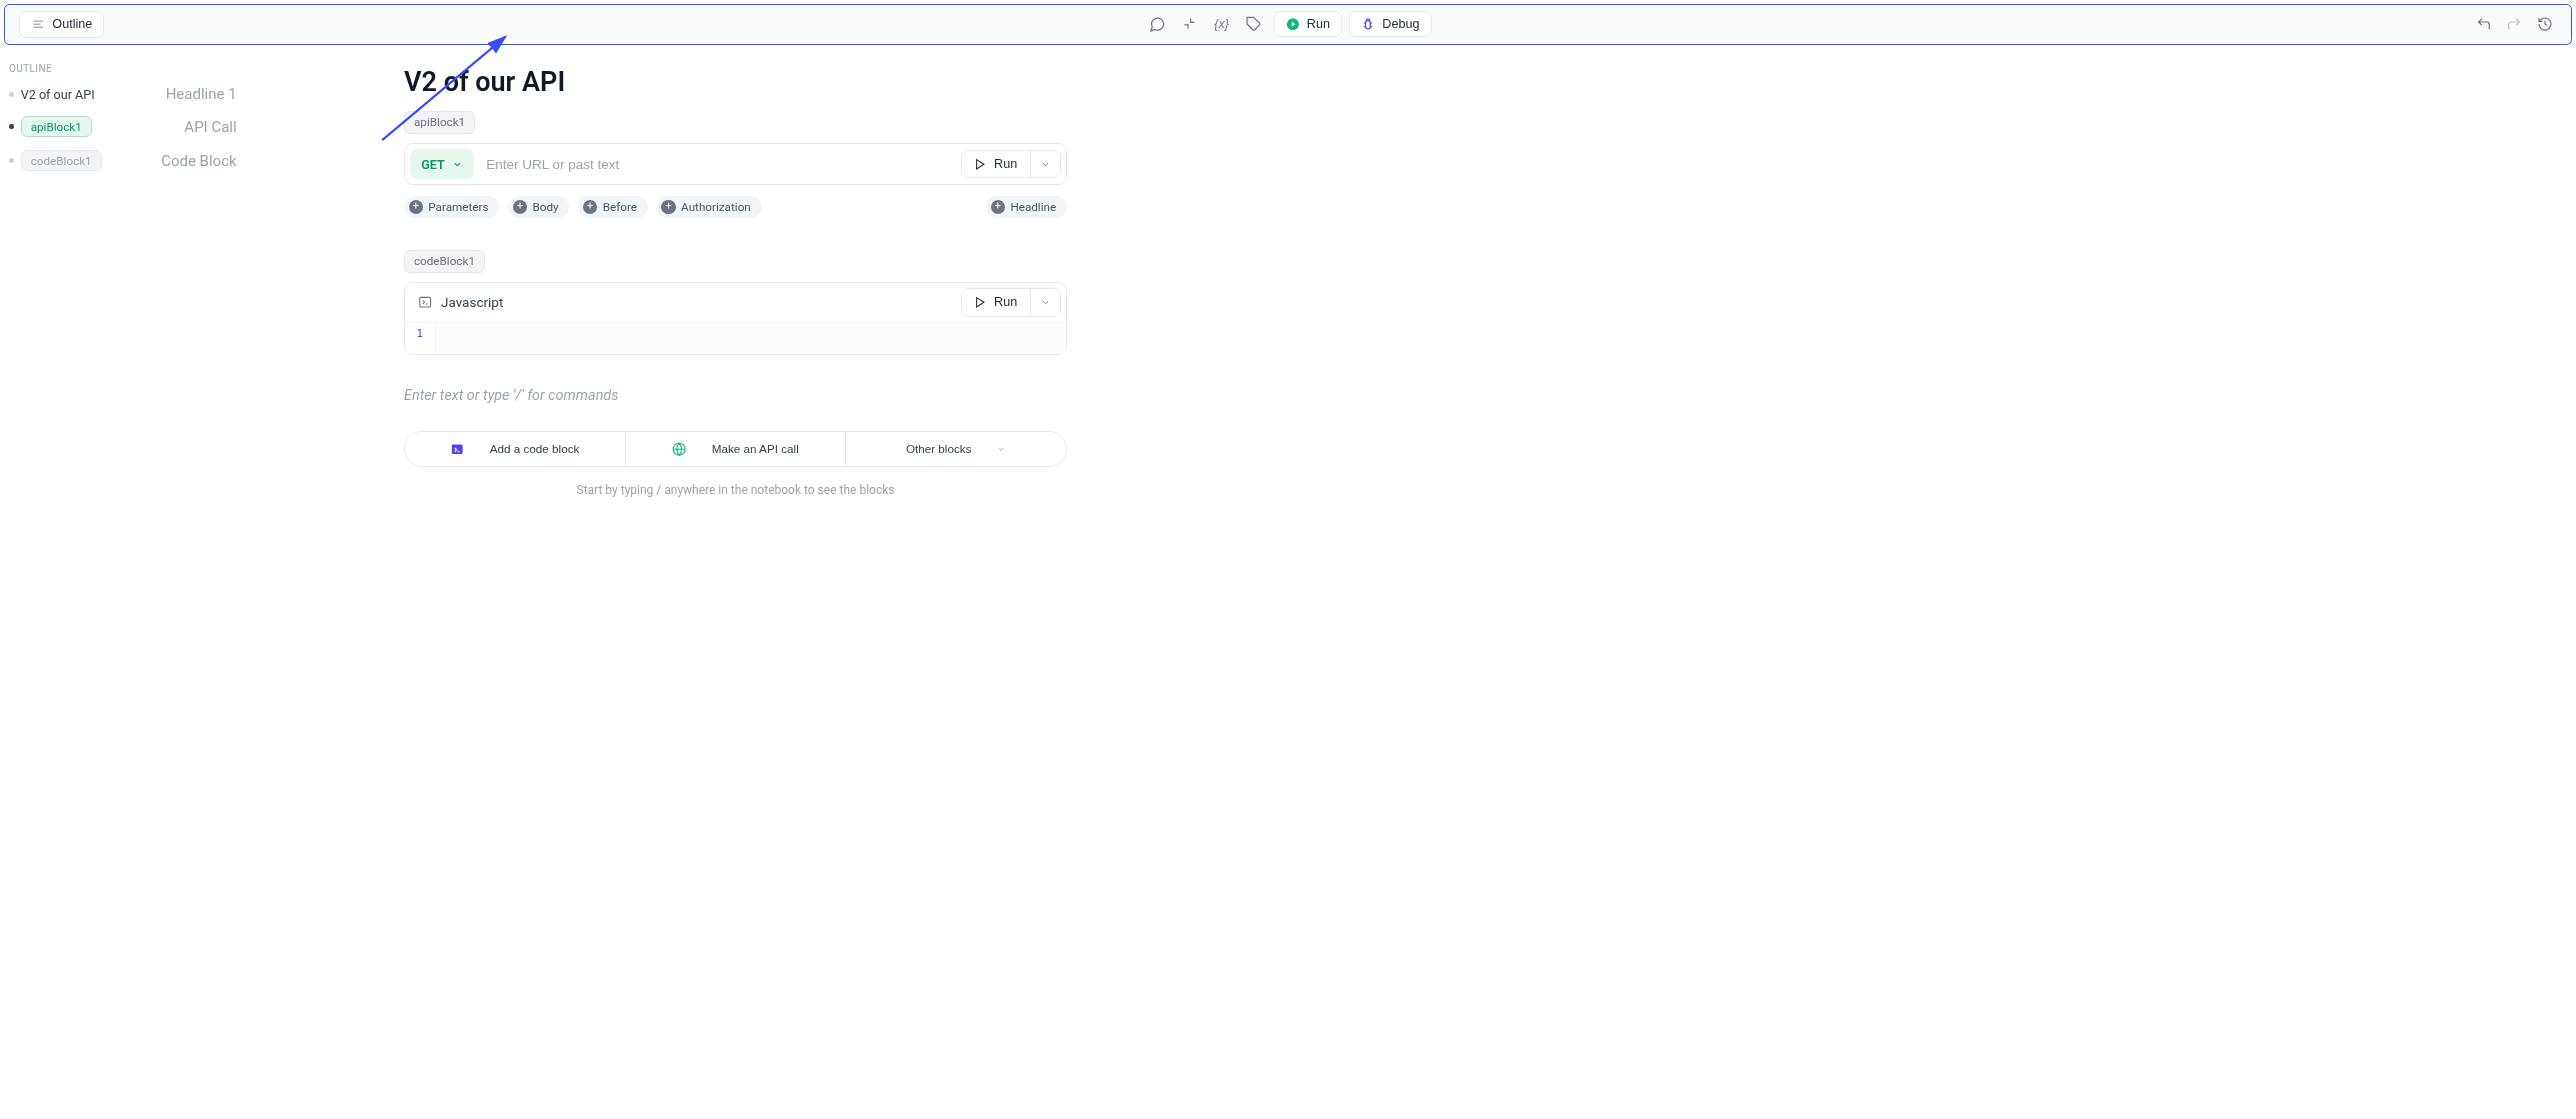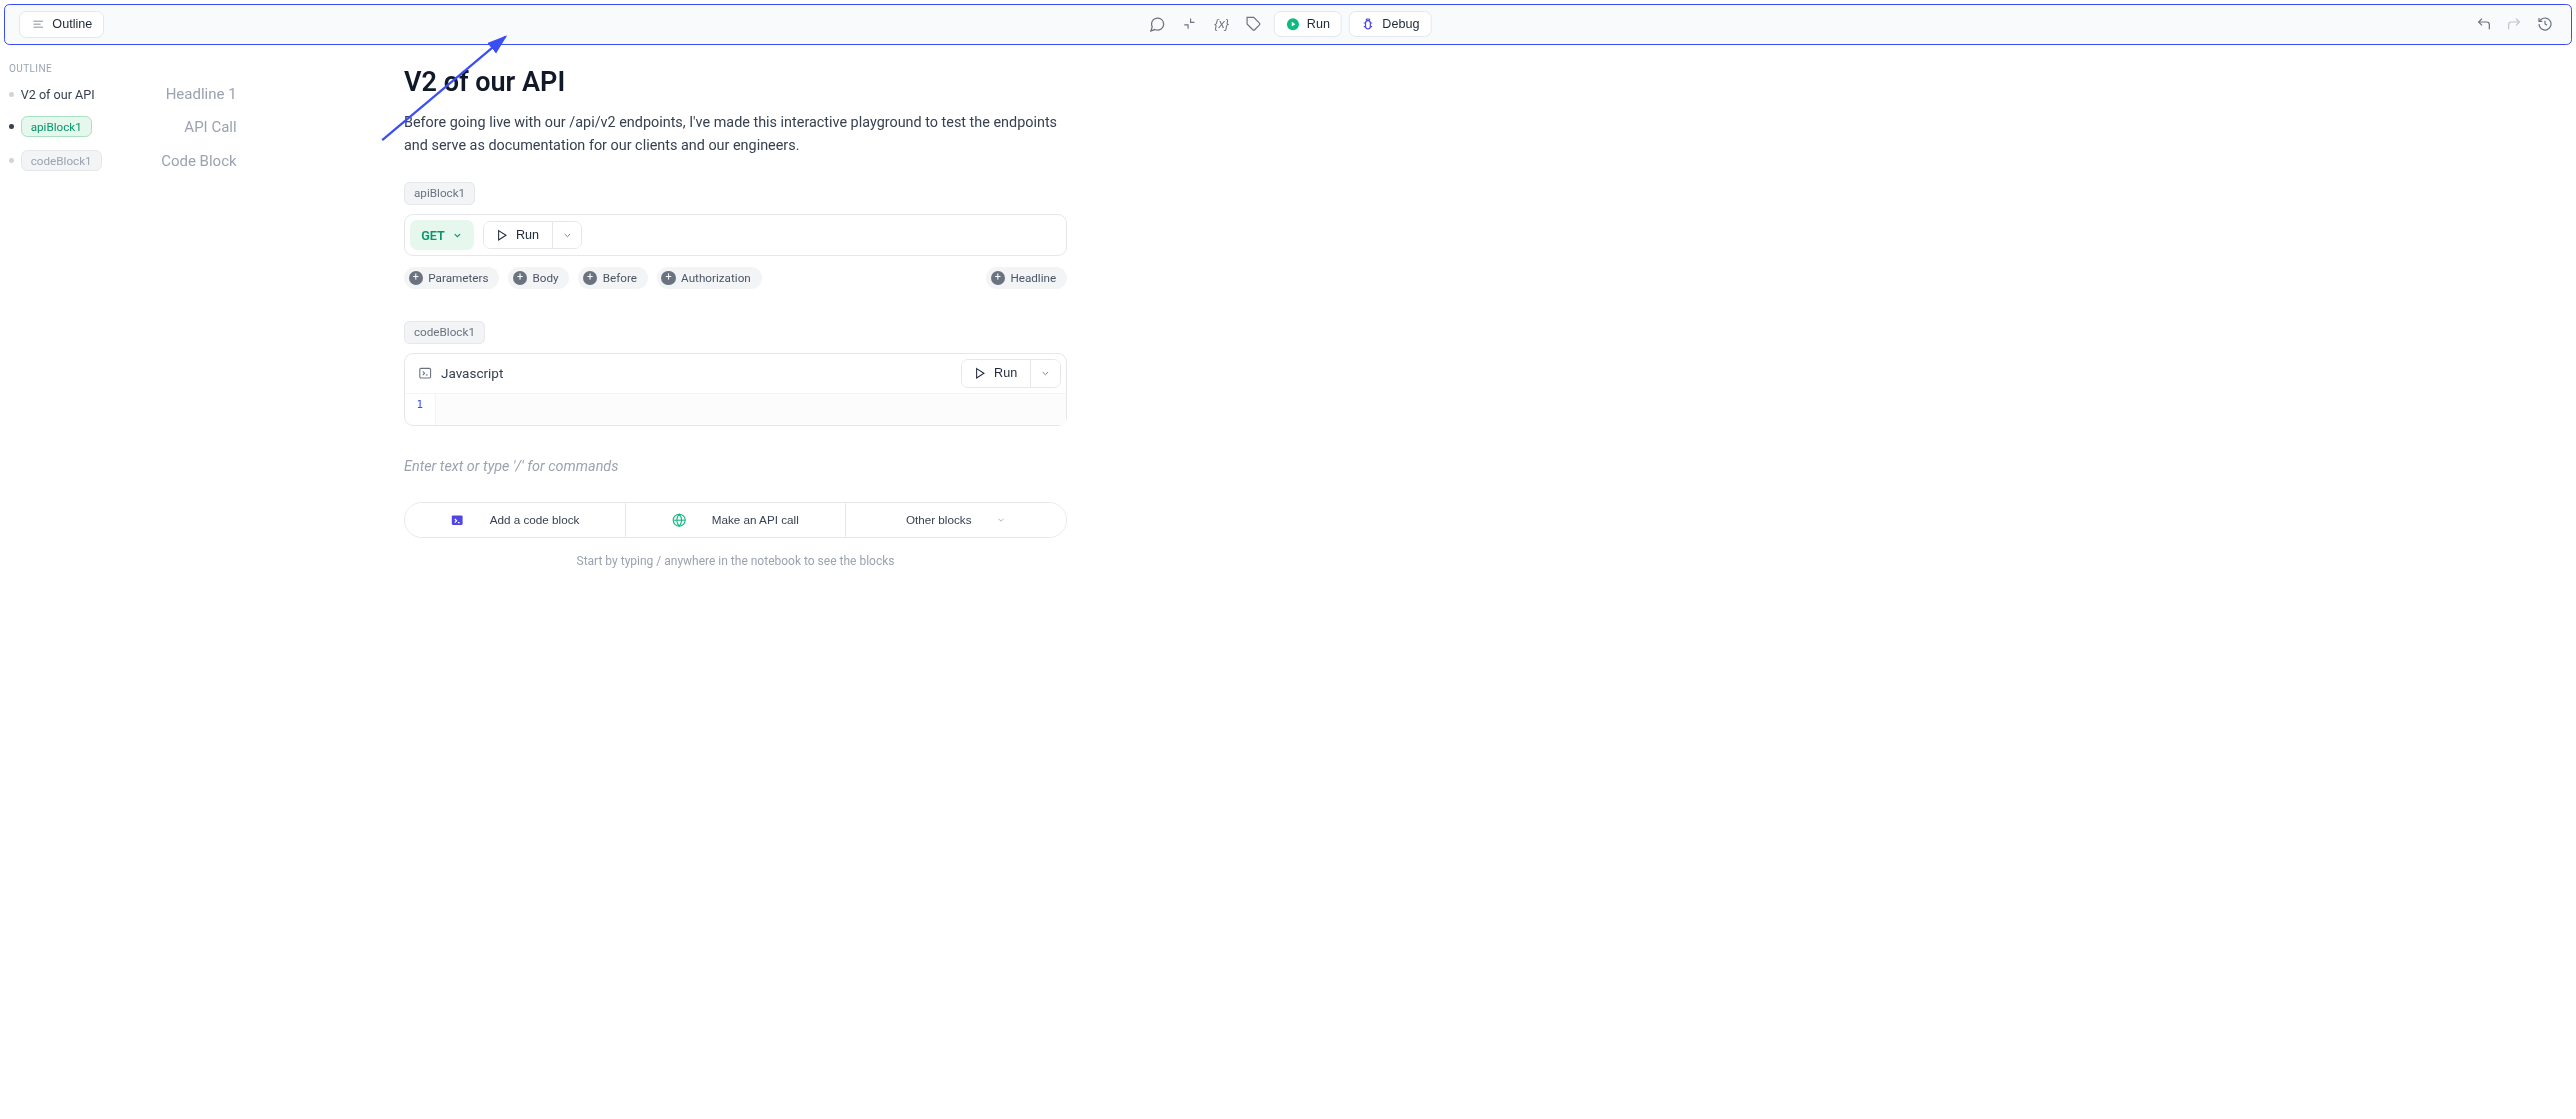--- a/index.html
+++ b/index.html
@@ -426,31 +426,31 @@
       <div class="sidebar-row-left">
         <span class="bullet"></span>
         <span class="pill pill-gray">codeBlock1</span>
       </div>
       <span class="sidebar-type">Code Block</span>
     </div>
   </aside>
 
   <main class="content">
     <h1 class="page-title">V2 of our API</h1>
-    <p class="page-intro">Before going live with our /api/v2 endpoints, I've made this interactive playground to test the endpoints and serve as documentation for our clients and our engineers.</p>
 
     
     <span class="block-label">apiBlock1</span>
     <div class="api-block">
       <div class="method-select">
         <span>GET</span>
         <svg width="10.8" height="10.8" viewBox="0 0 24 24" fill="none" stroke="#059669" stroke-width="2.5">
             <polyline points="6 9 12 15 18 9"></polyline>
           </svg>
       </div>
+      <input class="url-input" placeholder="Enter URL or past text" style="">
       <div class="run-group">
         <button class="run-group-btn">
           <svg width="12.6" height="12.6" viewBox="0 0 24 24" fill="none" stroke="#1f2937" stroke-width="2">
               <polygon points="5 3 19 12 5 21 5 3"></polygon>
             </svg>
           <span>Run</span>
         </button>
         <button class="run-group-caret">
           <svg width="10.8" height="10.8" viewBox="0 0 24 24" fill="none" stroke="#6b7280" stroke-width="2">
               <polyline points="6 9 12 15 18 9"></polyline>

